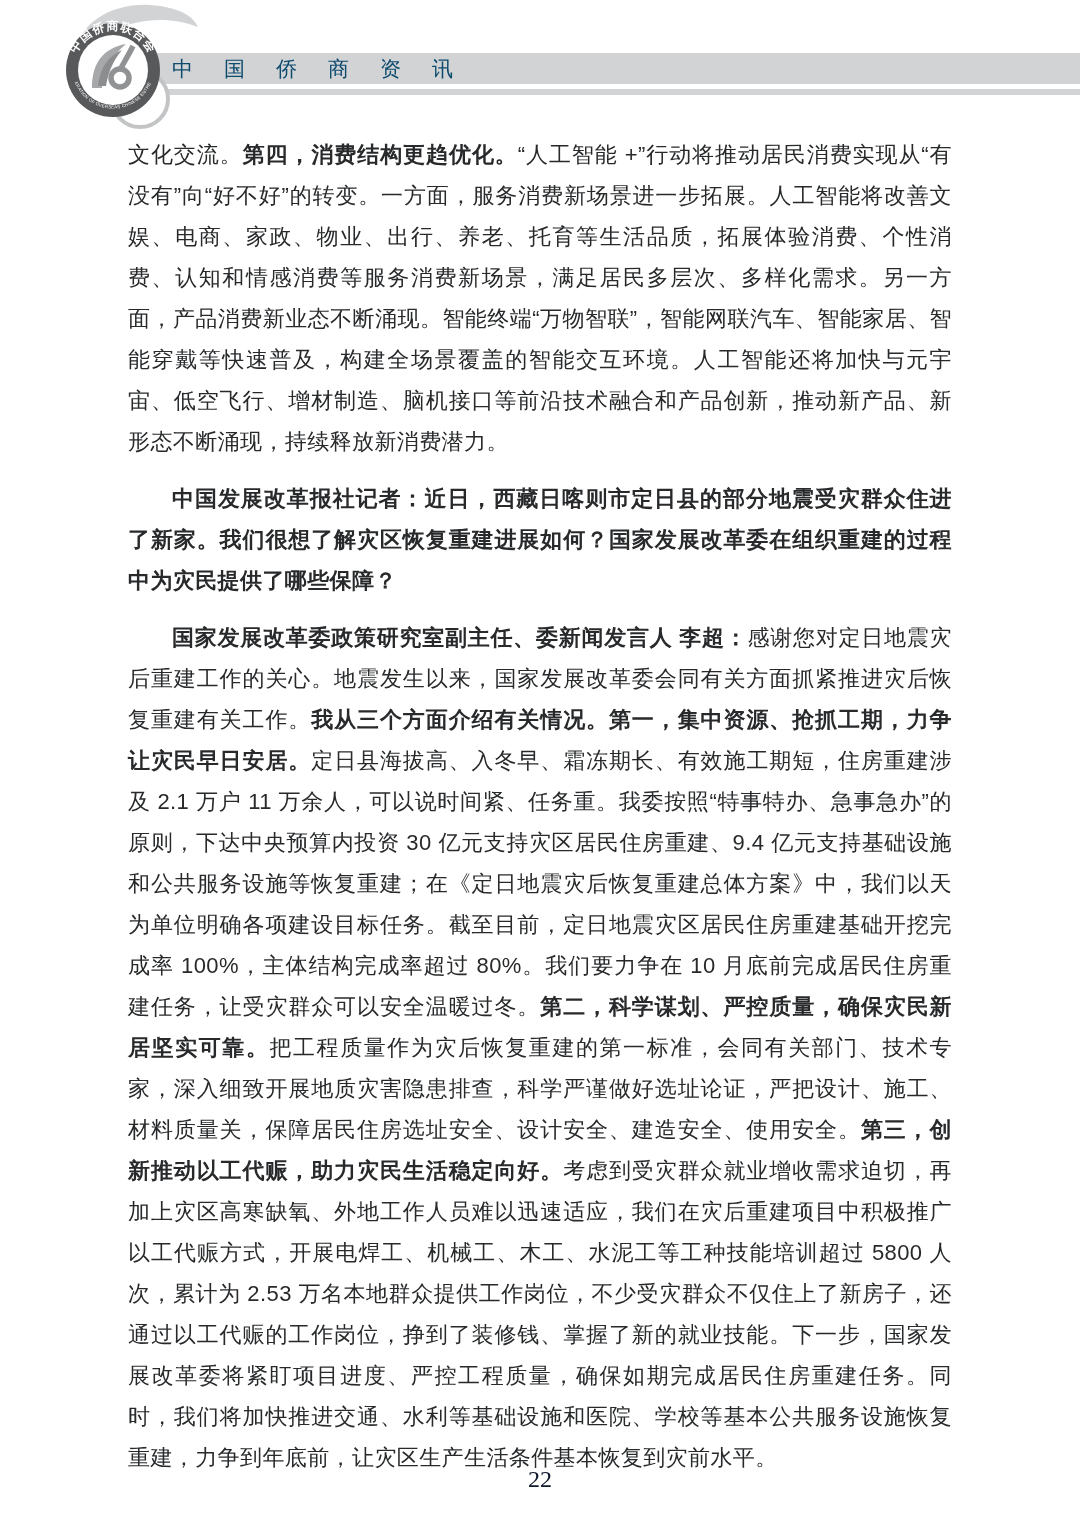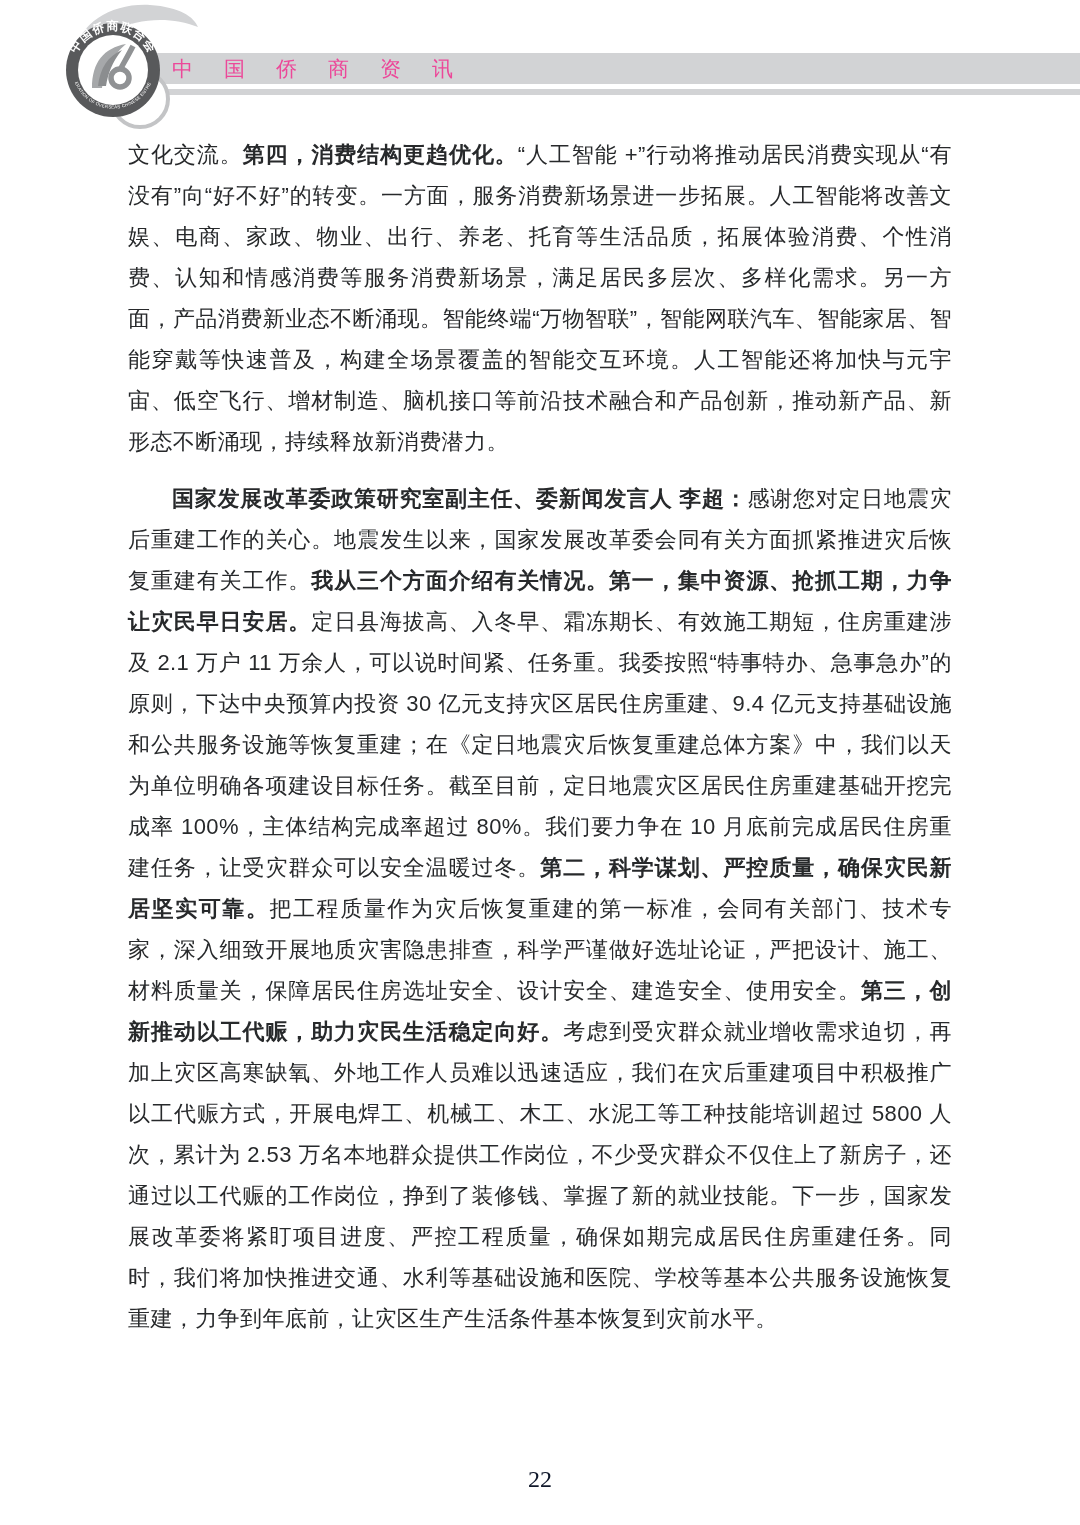--- a/index.html
+++ b/index.html
@@ -13,21 +13,21 @@
   .bar-main {
     position:absolute; left:148px; right:0; top:53px; height:31px;
     background:#d2d3d5;
   }
   .bar-thin {
     position:absolute; left:163px; right:0; top:89px; height:6px;
     background:#d2d3d5;
   }
   .banner-title {
     position:absolute; left:172px; top:53px; height:30px; line-height:31px;
-    font-size:21px; letter-spacing:31px; color:#ec4899;
+    font-size:21px; letter-spacing:31px; color:#0c4a6e;
     font-family:"Liberation Sans", sans-serif; white-space:nowrap;
   }
   .logo-svg { position:absolute; left:40px; top:0; width:180px; height:180px; }
 
   
   .article {
     position:absolute; left:112px; width:856px; top:118px;
     font-size:22px; line-height:41px; color:#27292b;
     text-align:justify; text-justify:inter-ideograph;
     letter-spacing:0.4px;
@@ -73,17 +73,18 @@
   <g>
     <path d="M 52 88 C 52 62, 64 48, 86 44 C 72 56, 64 70, 62 88 Z" fill="#a6a8aa"></path>
     <path d="M 58 86 C 60 68, 68 56, 82 50 C 72 62, 68 74, 66 86 Z" fill="#8b8d8f"></path>
     <circle cx="80" cy="78" r="9" fill="none" stroke="#909294" stroke-width="5.5"></circle>
     <path d="M 93 46 C 88 56, 83 64, 80 70" fill="none" stroke="#909294" stroke-width="5.5"></path>
   </g>
 </svg>
 
 <div class="article">
     <p class="para"><span>文化交流。</span><span class="b">第四，消费结构更趋优化。</span><span>“人工智能 +”行动将推动居民消费实现从“有没有”向“好不好”的转变。一方面，服务消费新场景进一步拓展。人工智能将改善文娱、电商、家政、物业、出行、养老、托育等生活品质，拓展体验消费、个性消费、认知和情感消费等服务消费新场景，满足居民多层次、多样化需求。另一方面，产品消费新业态不断涌现。智能终端“万物智联”，智能网联汽车、智能家居、智能穿戴等快速普及，构建全场景覆盖的智能交互环境。人工智能还将加快与元宇宙、低空飞行、增材制造、脑机接口等前沿技术融合和产品创新，推动新产品、新形态不断涌现，持续释放新消费潜力。</span></p>
+    <p class="para indent"><span class="b">中国发展改革报社记者：近日，西藏日喀则市定日县的部分地震受灾群众住进了新家。我们很想了解灾区恢复重建进展如何？国家发展改革委在组织重建的过程中为灾民提供了哪些保障？</span></p>
     <p class="para indent"><span class="b">国家发展改革委政策研究室副主任、委新闻发言人 李超：</span><span>感谢您对定日地震灾后重建工作的关心。地震发生以来，国家发展改革委会同有关方面抓紧推进灾后恢复重建有关工作。</span><span class="b">我从三个方面介绍有关情况。第一，集中资源、抢抓工期，力争让灾民早日安居。</span><span>定日县海拔高、入冬早、霜冻期长、有效施工期短，住房重建涉及 2.1 万户 11 万余人，可以说时间紧、任务重。我委按照“特事特办、急事急办”的原则，下达中央预算内投资 30 亿元支持灾区居民住房重建、9.4 亿元支持基础设施和公共服务设施等恢复重建；在《定日地震灾后恢复重建总体方案》中，我们以天为单位明确各项建设目标任务。截至目前，定日地震灾区居民住房重建基础开挖完成率 100%，主体结构完成率超过 80%。我们要力争在 10 月底前完成居民住房重建任务，让受灾群众可以安全温暖过冬。</span><span class="b">第二，科学谋划、严控质量，确保灾民新居坚实可靠。</span><span>把工程质量作为灾后恢复重建的第一标准，会同有关部门、技术专家，深入细致开展地质灾害隐患排查，科学严谨做好选址论证，严把设计、施工、材料质量关，保障居民住房选址安全、设计安全、建造安全、使用安全。</span><span class="b">第三，创新推动以工代赈，助力灾民生活稳定向好。</span><span>考虑到受灾群众就业增收需求迫切，再加上灾区高寒缺氧、外地工作人员难以迅速适应，我们在灾后重建项目中积极推广以工代赈方式，开展电焊工、机械工、木工、水泥工等工种技能培训超过 5800 人次，累计为 2.53 万名本地群众提供工作岗位，不少受灾群众不仅住上了新房子，还通过以工代赈的工作岗位，挣到了装修钱、掌握了新的就业技能。下一步，国家发展改革委将紧盯项目进度、严控工程质量，确保如期完成居民住房重建任务。同时，我们将加快推进交通、水利等基础设施和医院、学校等基本公共服务设施恢复重建，力争到年底前，让灾区生产生活条件基本恢复到灾前水平。</span></p>
     <p class="para right"></p>
   </div>
 
 <div class="page-number">22</div>
 
 </body></html>

